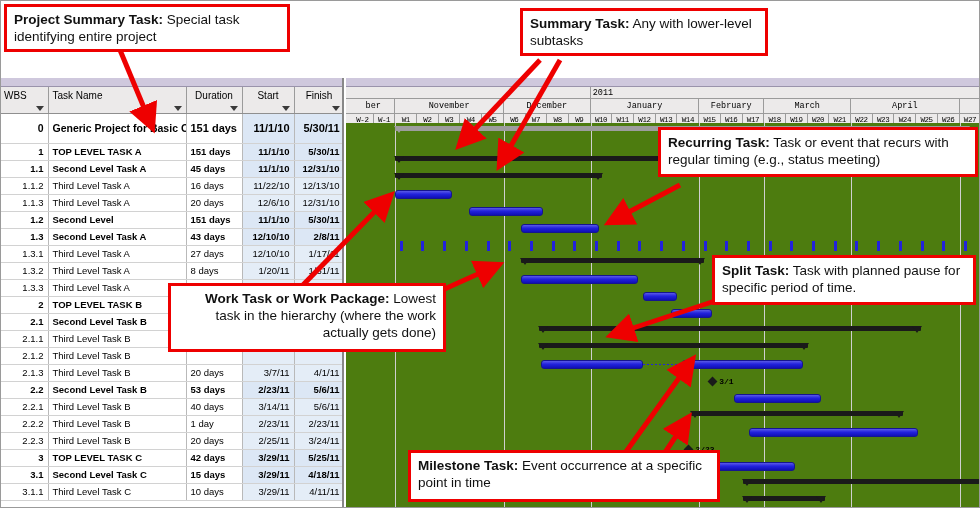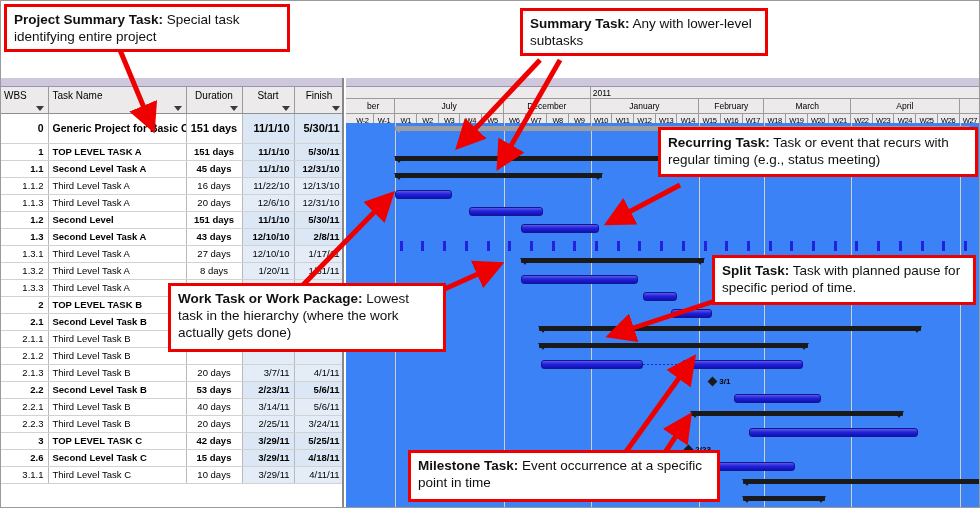--- a/index.html
+++ b/index.html
@@ -50,53 +50,53 @@
     border-top:5px solid #3a3a3a;
   }
   col.c-wbs{width:48px}
   col.c-name{width:138px}
   col.c-dur{width:56px}
   col.c-start{width:52px}
   col.c-fin{width:50px}
 
   td.wbs{text-align:right;font-size:9px;}
   td.name{text-align:left;}
-  td.dur{text-align:center;background:#fff;}
+  td.dur{text-align:left;background:#fff;}
   td.start{text-align:right;background:#e4edf7;}
   td.fin{text-align:right;background:#e4edf7;}
   tr.lvl0 td{font-weight:bold;font-size:10.5px;height:30px;vertical-align:middle;}
   tr.lvl0 td.dur,tr.lvl0 td.start,tr.lvl0 td.fin{font-size:11px;}
   tr.lvl0 td.start,tr.lvl0 td.fin{background:#dce7f5;}
   tr.lvl1 td{font-weight:bold;}
   tr.lvl2 td{font-weight:bold;}
   tr.lvl3 td{font-weight:normal;}
   tr.lvl1 td.dur,tr.lvl1 td.start,tr.lvl1 td.fin,
   tr.lvl2 td.dur,tr.lvl2 td.start,tr.lvl2 td.fin{font-weight:bold;}
   tr.lvl2 td.start,tr.lvl2 td.fin{background:#dce7f5;}
   tr.lvl1 td.start,tr.lvl1 td.fin{background:#dce7f5;}
 
   
   .chart{
     position:absolute;left:346px;top:0;width:634px;height:430px;
-    overflow:hidden;background:#fff;
+    overflow:hidden;background:#fff;font-family:Liberation Mono, monospace;
   }
   .tl-top{height:8px;background:#cfc8dd;border-bottom:1px solid #9a93ab;position:relative;}
   .tl-months{height:14px;position:relative;border-bottom:1px solid #9b9b9b;background:#eceaea;}
   .tl-yearrow{height:11px;position:relative;border-bottom:1px solid #9b9b9b;background:#eceaea;}
   .tl-weeks{height:12px;position:relative;border-bottom:1px solid #6f6f6f;background:#eceaea;}
   .mcell,.wcell,.ycell{
     position:absolute;top:0;bottom:0;
     border-right:1px solid #9b9b9b;
     font-size:8.5px;color:#000;
     display:flex;align-items:center;justify-content:center;
     box-sizing:border-box;overflow:hidden;white-space:nowrap;
   }
   .ycell{justify-content:flex-start;padding-left:2px;}
   .wcell{font-size:7.5px;letter-spacing:-0.4px;}
-  .plot{position:absolute;left:0;top:45px;right:0;bottom:0;background:#3b82f6;}
+  .plot{position:absolute;left:0;top:45px;right:0;bottom:0;background:#4d7c0f;}
   .vline{position:absolute;top:0;bottom:0;width:1px;background:#cfcfcf;}
   .row{position:absolute;left:0;right:0;height:17px;}
 
   
   .sumbar{position:absolute;height:5px;background:#1a1a1a;border-radius:1px;}
   .sumbar.project{background:#9d9d9d;}
   .cap{position:absolute;width:0;height:0;border-left:5px solid transparent;
        border-right:5px solid transparent;border-top:7px solid #1a1a1a;}
   .cap.project{border-top-color:#9d9d9d;}
   .taskbar{
@@ -276,35 +276,42 @@
               <td class="fin">5/6/11</td>
             </tr>
             <tr class="lvl3">
               <td class="wbs">2.2.1</td>
               <td class="name">Third Level Task B</td>
               <td class="dur">40 days</td>
               <td class="start">3/14/11</td>
               <td class="fin">5/6/11</td>
             </tr>
             <tr class="lvl3">
+              <td class="wbs">2.2.2</td>
+              <td class="name">Third Level Task B</td>
+              <td class="dur">1 day</td>
+              <td class="start">2/23/11</td>
+              <td class="fin">2/23/11</td>
+            </tr>
+            <tr class="lvl3">
               <td class="wbs">2.2.3</td>
               <td class="name">Third Level Task B</td>
               <td class="dur">20 days</td>
               <td class="start">2/25/11</td>
               <td class="fin">3/24/11</td>
             </tr>
             <tr class="lvl1">
               <td class="wbs">3</td>
               <td class="name">TOP LEVEL TASK C</td>
               <td class="dur">42 days</td>
               <td class="start">3/29/11</td>
               <td class="fin">5/25/11</td>
             </tr>
             <tr class="lvl2">
-              <td class="wbs">2.6</td>
+              <td class="wbs">3.1</td>
               <td class="name">Second Level Task C</td>
               <td class="dur">15 days</td>
               <td class="start">3/29/11</td>
               <td class="fin">4/18/11</td>
             </tr>
             <tr class="lvl3">
               <td class="wbs">3.1.1</td>
               <td class="name">Third Level Task C</td>
               <td class="dur">10 days</td>
               <td class="start">3/29/11</td>
@@ -315,21 +322,21 @@
     </div>
 
     <div class="chart">
       <div class="tl-top"></div>
       <div class="tl-yearrow" id="tl-yearrow">
           <div class="ycell" style="left: 0px; width: 244.7px;"></div>
           <div class="ycell" style="left: 244.7px; width: 412.3px;">2011</div>
         </div>
       <div class="tl-months" id="tl-months">
           <div class="mcell" style="left: 6px; width: 43.4px;">ber</div>
-          <div class="mcell" style="left: 49.4px; width: 108.5px;">July</div>
+          <div class="mcell" style="left: 49.4px; width: 108.5px;">November</div>
           <div class="mcell" style="left: 157.9px; width: 86.8px;">December</div>
           <div class="mcell" style="left: 244.7px; width: 108.5px;">January</div>
           <div class="mcell" style="left: 353.2px; width: 65.1px;">February</div>
           <div class="mcell" style="left: 418.3px; width: 86.8px;">March</div>
           <div class="mcell" style="left: 505.1px; width: 108.5px;">April</div>
           <div class="mcell" style="left: 613.6px; width: 43.4px;"></div>
         </div>
       <div class="tl-weeks" id="tl-weeks">
           <div class="wcell" style="left: 6px; width: 21.7px;">W-2</div>
           <div class="wcell" style="left: 27.7px; width: 21.7px;">W-1</div>
@@ -512,21 +519,21 @@
   </div>
 
   <div class="callout" style="left:4px;top:4px;width:286px;height:48px;">
     <b>Project Summary Task:</b><span> Special task identifying entire project</span>
   </div>
 
   <div class="callout" style="left:658px;top:127px;width:320px;height:50px;">
     <b>Recurring Task:</b><span>  Task or event that recurs with regular timing (e.g., status meeting)</span>
   </div>
 
-  <div class="callout" style="left:168px;top:283px;width:278px;height:69px;">
+  <div class="callout" style="left:168px;top:283px;width:278px;height:69px;text-align:right;">
     <b>Work Task or Work Package:</b><span> Lowest task in the hierarchy (where the work actually gets done)</span>
   </div>
 
   <div class="callout" style="left:408px;top:450px;width:312px;height:52px;">
     <b>Milestone Task:</b><span> Event occurrence at a specific point in time</span>
   </div>
 
   <div class="callout" style="left:712px;top:255px;width:264px;height:50px;">
     <b>Split Task:</b><span>  Task with planned pause for specific period of time.</span>
   </div>

